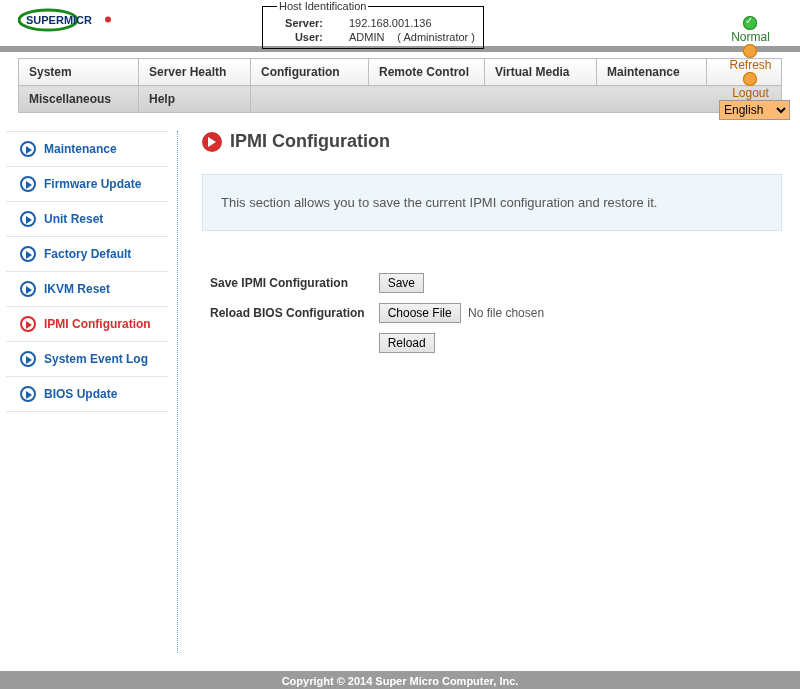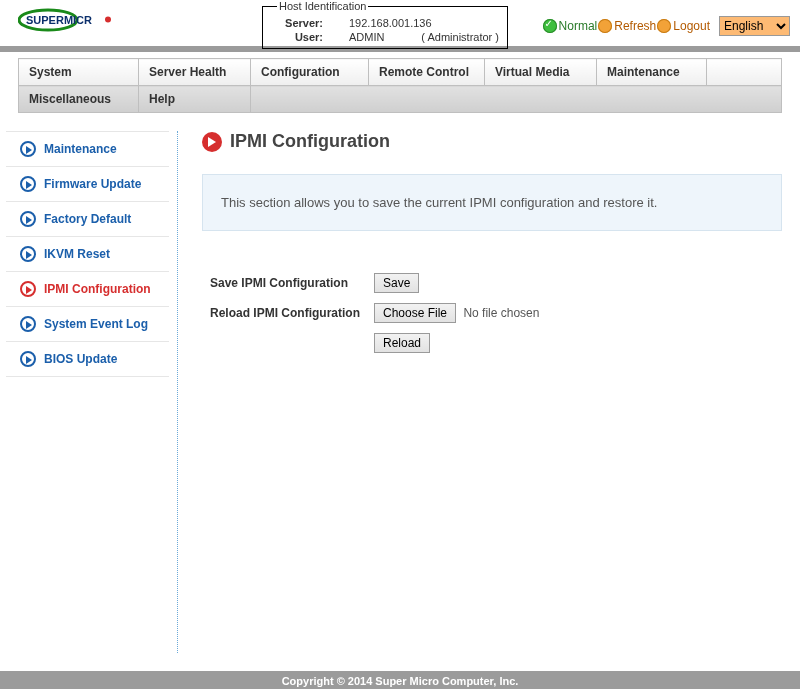--- a/index.html
+++ b/index.html
@@ -18,38 +18,39 @@
     padding: 4px 10px 0 18px;
   }
   .logo {
     position: absolute;
     left: 18px; top: 6px;
     width: 110px; height: 28px;
   }
   .host-box {
     position: absolute;
     left: 260px; top: 0;
-    width: 246px;
+    width: 222px;
     border: 1px solid #000;
     padding: 4px 8px 4px 14px;
     font-size: 11px;
   }
   .host-box legend {
     font-size: 11px;
     padding: 0 2px;
   }
   .host-row { display: flex; gap: 6px; padding: 1px 0; }
   .host-row .k { width: 46px; text-align: right; font-weight: bold; }
   .host-row .v { flex: 1; text-align: left; padding-left: 20px;}
   .host-row .r { padding-left: 4px; }
   .top-links {
     position: absolute;
     right: 10px; top: 16px;
     display: flex; align-items: center; gap: 0px;
     font-size: 12px;
+    flex-direction: column;
   }
   .top-links .lnk { color: #b35a00; text-decoration: none; cursor: pointer; padding: 0 1px;}
   .top-links .norm { color: #2a7a2a; }
   .circ { display:inline-block; width:14px; height:14px; border-radius:50%; vertical-align:middle; margin-right:1px; position:relative;}
   .circ.green { background:#3fbf3f; box-shadow: inset 0 0 0 1px #2a8a2a;}
   .circ.green::after{content:"✓"; position:absolute; left:2px; top:-1px; font-size:10px; color:#fff;}
   .circ.orange { background:#f2a238; box-shadow: inset 0 0 0 1px #c77b14;}
   .lang-sel {
     margin-left: 8px;
     font-size: 12px;
@@ -221,20 +222,24 @@
       <div class="side-item">
         <span class="arrow-ic"></span>
         <span>Maintenance</span>
       </div>
       <div class="side-item">
         <span class="arrow-ic"></span>
         <span>Firmware Update</span>
       </div>
       <div class="side-item">
         <span class="arrow-ic"></span>
+        <span>Unit Reset</span>
+      </div>
+      <div class="side-item">
+        <span class="arrow-ic"></span>
         <span>Factory Default</span>
       </div>
       <div class="side-item">
         <span class="arrow-ic"></span>
         <span>IKVM Reset</span>
       </div>
       <div class="side-item active">
         <span class="arrow-ic"></span>
         <span>IPMI Configuration</span>
       </div>
@@ -258,21 +263,21 @@
 
     <table class="form">
       <tbody>
           <tr>
         <td class="lbl">Save IPMI Configuration</td>
         <td>
           <button class="btn">Save</button>
         </td>
       </tr>
       <tr>
-        <td class="lbl">Reload IPMI Configuration</td>
+        <td class="lbl">Reload BIOS Configuration</td>
         <td>
           <button class="btn">Choose File</button>
           <span class="filetext">No file chosen</span>
         </td>
       </tr>
       <tr>
         <td></td>
         <td>
           <button class="btn">Reload</button>
         </td>

